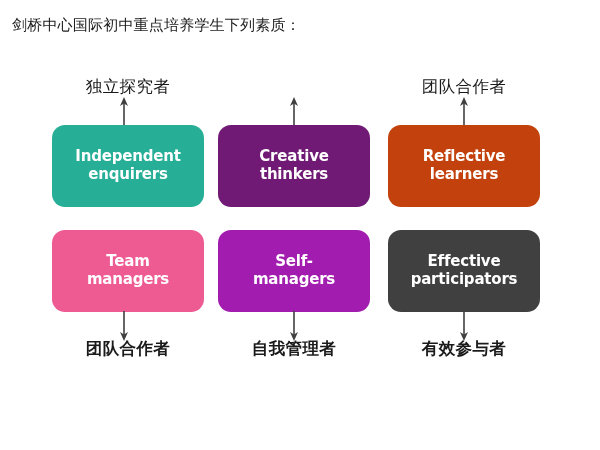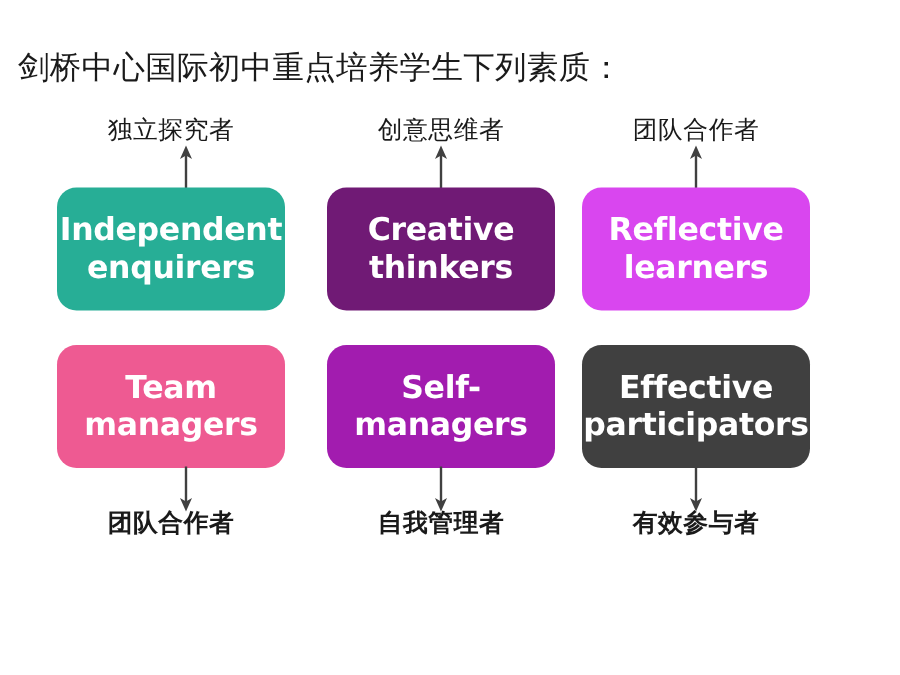--- a/index.html
+++ b/index.html
@@ -23,27 +23,26 @@
     width: 600px;
     height: 450px;
     background: #ffffff;
   }
 
   
   .title {
     position: absolute;
     left: 12px;
     top: 16px;
-    font-size: 21px;
+    font-size: 15px;
     line-height: 1.25;
     color: #1a1a1a;
     font-family: "Liberation Serif", "DejaVu Serif", serif;
     white-space: nowrap;
     letter-spacing: 0.2px;
-    margin-top: 16px;
   }
 
   
   .grid {
     position: absolute;
     left: 0;
     top: 0;
     width: 600px;
     height: 450px;
   }
@@ -57,29 +56,29 @@
     align-items: center;
     justify-content: center;
     box-sizing: border-box;
     padding: 2px 6px;
   }
 
   .card-label {
     color: #ffffff;
     font-family: "DejaVu Sans", "Liberation Sans", sans-serif;
     font-weight: bold;
-    font-size: 21px;
+    font-size: 15px;
     line-height: 1.18;
     text-align: center;
     letter-spacing: -0.2px;
     white-space: pre-line;
   }
 
   
-  .col-0 { left: 38px; }
+  .col-0 { left: 52px; }
   .col-1 { left: 218px; }
   .col-2 { left: 388px; }
 
   
   .row-0 { top: 125px; }
   .row-1 { top: 230px; }
 
   
   .caption {
     position: absolute;
@@ -113,21 +112,20 @@
 </head>
 <body>
 
 <div id="slide">
 
   <div class="title">剑桥中心国际初中重点培养学生下列素质：</div>
 
   <div class="grid">
 
     <div class="caption top col-0">独立探究者</div>
-    <div class="caption top col-1">创意思维者</div>
     <div class="caption top col-2">团队合作者</div>
 
     <div class="connector up-0">
       <svg width="14" height="30" viewBox="0 0 14 30" aria-hidden="true">
         <line x1="7" y1="30" x2="7" y2="6" stroke="#404040" stroke-width="1.6"></line>
         <path d="M7 0 L11 9 L7 6.6 L3 9 Z" fill="#404040"></path>
       </svg>
     </div>
     <div class="connector up-1">
       <svg width="14" height="30" viewBox="0 0 14 30" aria-hidden="true">
@@ -145,21 +143,21 @@
     <div class="card col-0 row-0" style="background:#27AE96">
       <span class="card-label">Independent
 enquirers</span>
     </div>
 
     <div class="card col-1 row-0" style="background:#701a75">
       <span class="card-label">Creative
 thinkers</span>
     </div>
 
-    <div class="card col-2 row-0" style="background:#d946ef">
+    <div class="card col-2 row-0" style="background:#c2410c">
       <span class="card-label">Reflective
 learners</span>
     </div>
 
     <div class="card col-0 row-1" style="background:#EE5A92">
       <span class="card-label">Team
 managers</span>
     </div>
 
     <div class="card col-1 row-1" style="background:#a21caf">

